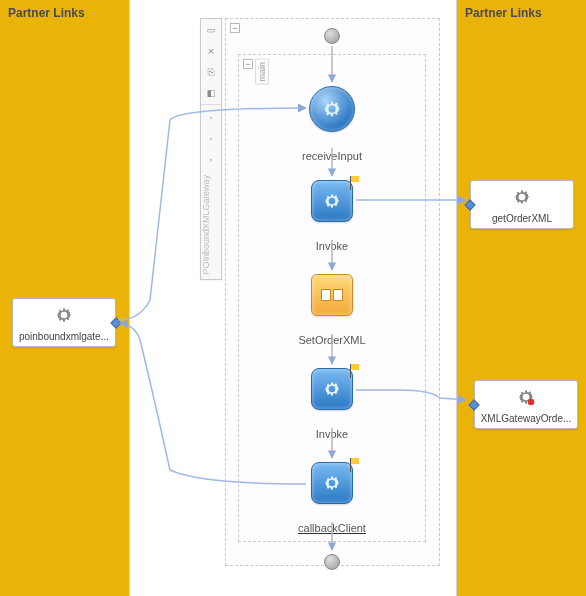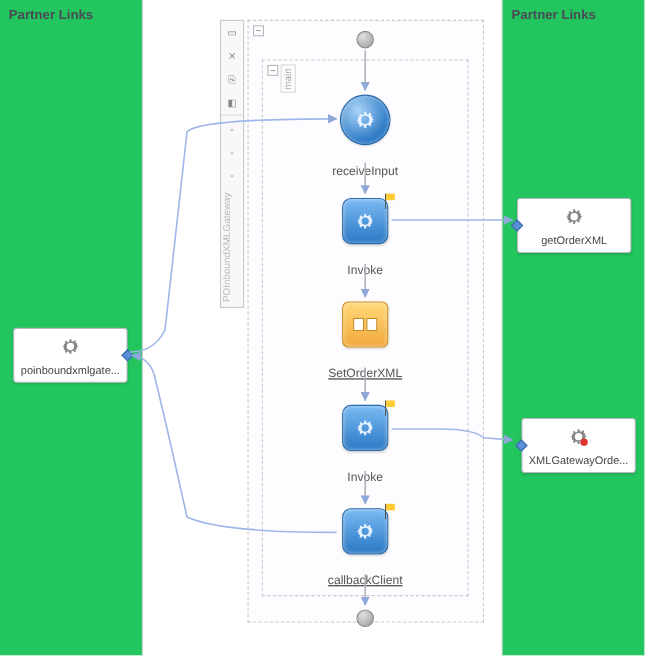--- a/index.html
+++ b/index.html
@@ -14,21 +14,21 @@
     position: relative;
     width: 586px;
     height: 596px;
     background: #fdfdfd;
   }
   .partner-col {
     position: absolute;
     top: 0;
     bottom: 0;
     width: 130px;
-    background: #22c55e;
+    background: #eab308;
     border-right: 1px solid #d4d4d8;
   }
   .partner-col.right {
     right: 0;
     border-right: none;
     border-left: 1px solid #d4d4d8;
   }
   .partner-title {
     padding: 6px 8px;
     font-weight: bold;
@@ -273,21 +273,21 @@
     <div class="node" style="left:162px; top:180px;">
       <div class="activity">
         <svg class="act-gear" width="20" height="20" viewBox="0 0 24 24">
             <path d="M12 8a4 4 0 100 8 4 4 0 000-8zm9 4l-2 .5.3 2-1.8 1 .7 1.9-1.8.9-1.2-1.6-1.9.6L13 20h-2l-.3-2.1-1.9-.6L7.6 19l-1.8-.9.7-1.9-1.8-1 .3-2L3 12l2-.5-.3-2 1.8-1L5.8 6.6l1.8-.9L8.8 7.3l1.9-.6L11 4h2l.3 2.1 1.9.6L16.4 5l1.8.9-.7 1.9 1.8 1-.3 2z"></path>
           </svg>
       </div>
       <div class="flag"></div>
       <div class="nlabel">Invoke</div>
     </div>
 
-    <div class="node" style="left:162px; top:274px;text-decoration:underline;">
+    <div class="node" style="left:162px; top:274px;">
       <div class="assign">
         <div class="docs">
             <div class="doc"></div>
             <div class="doc"></div>
           </div>
       </div>
       <div class="nlabel">SetOrderXML</div>
     </div>
 
     <div class="node" style="left:162px; top:368px;">

